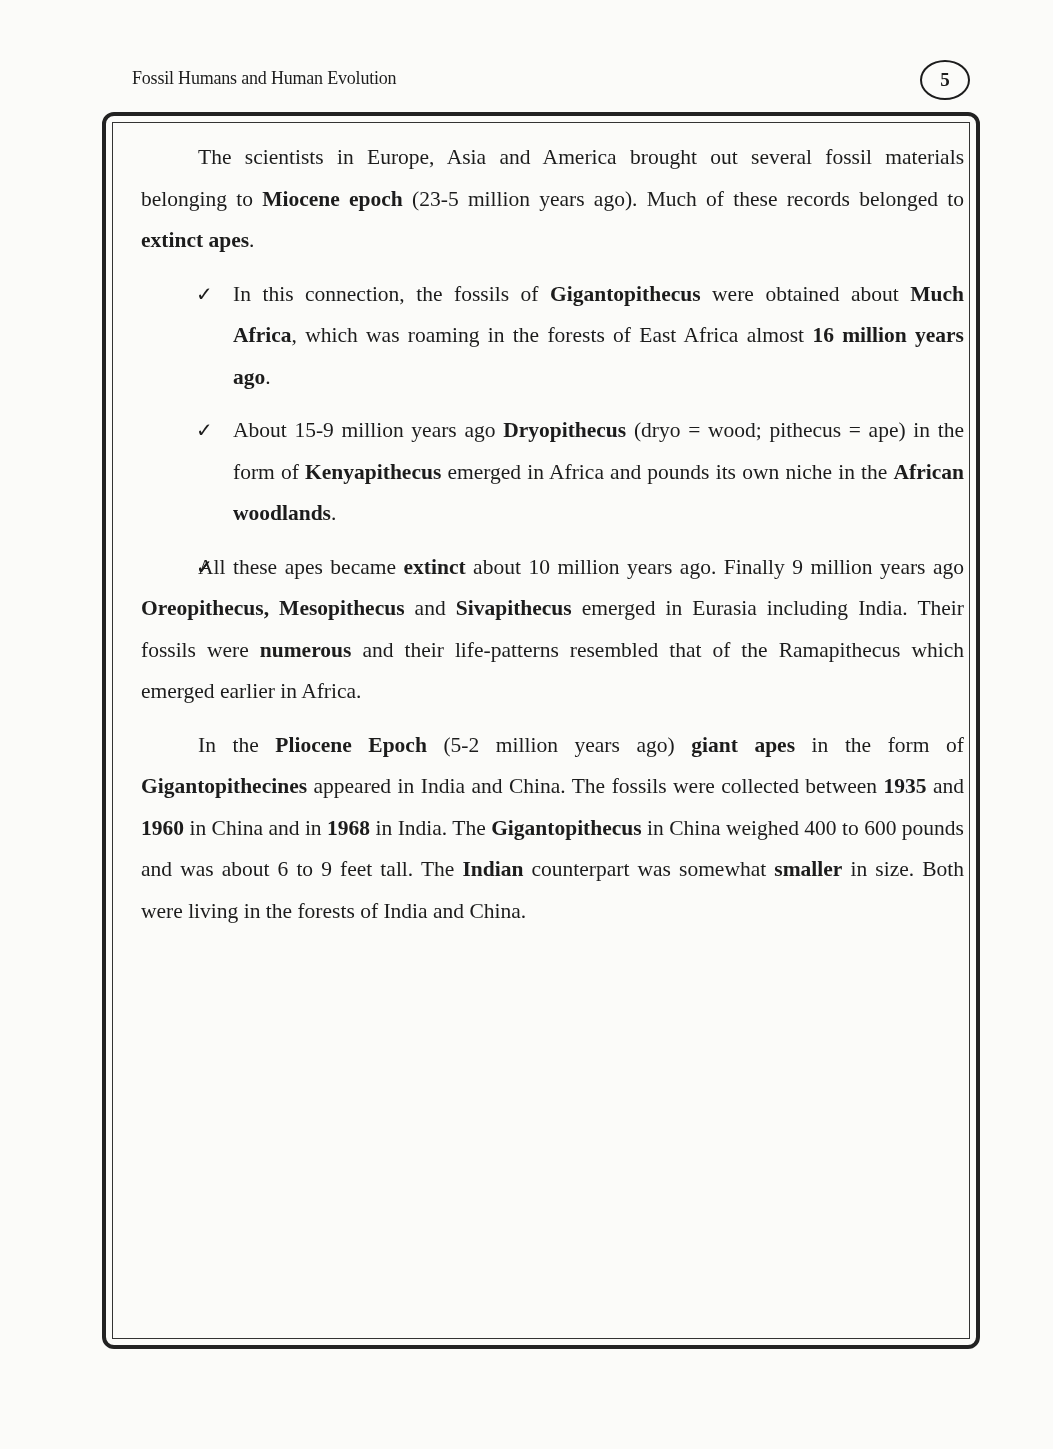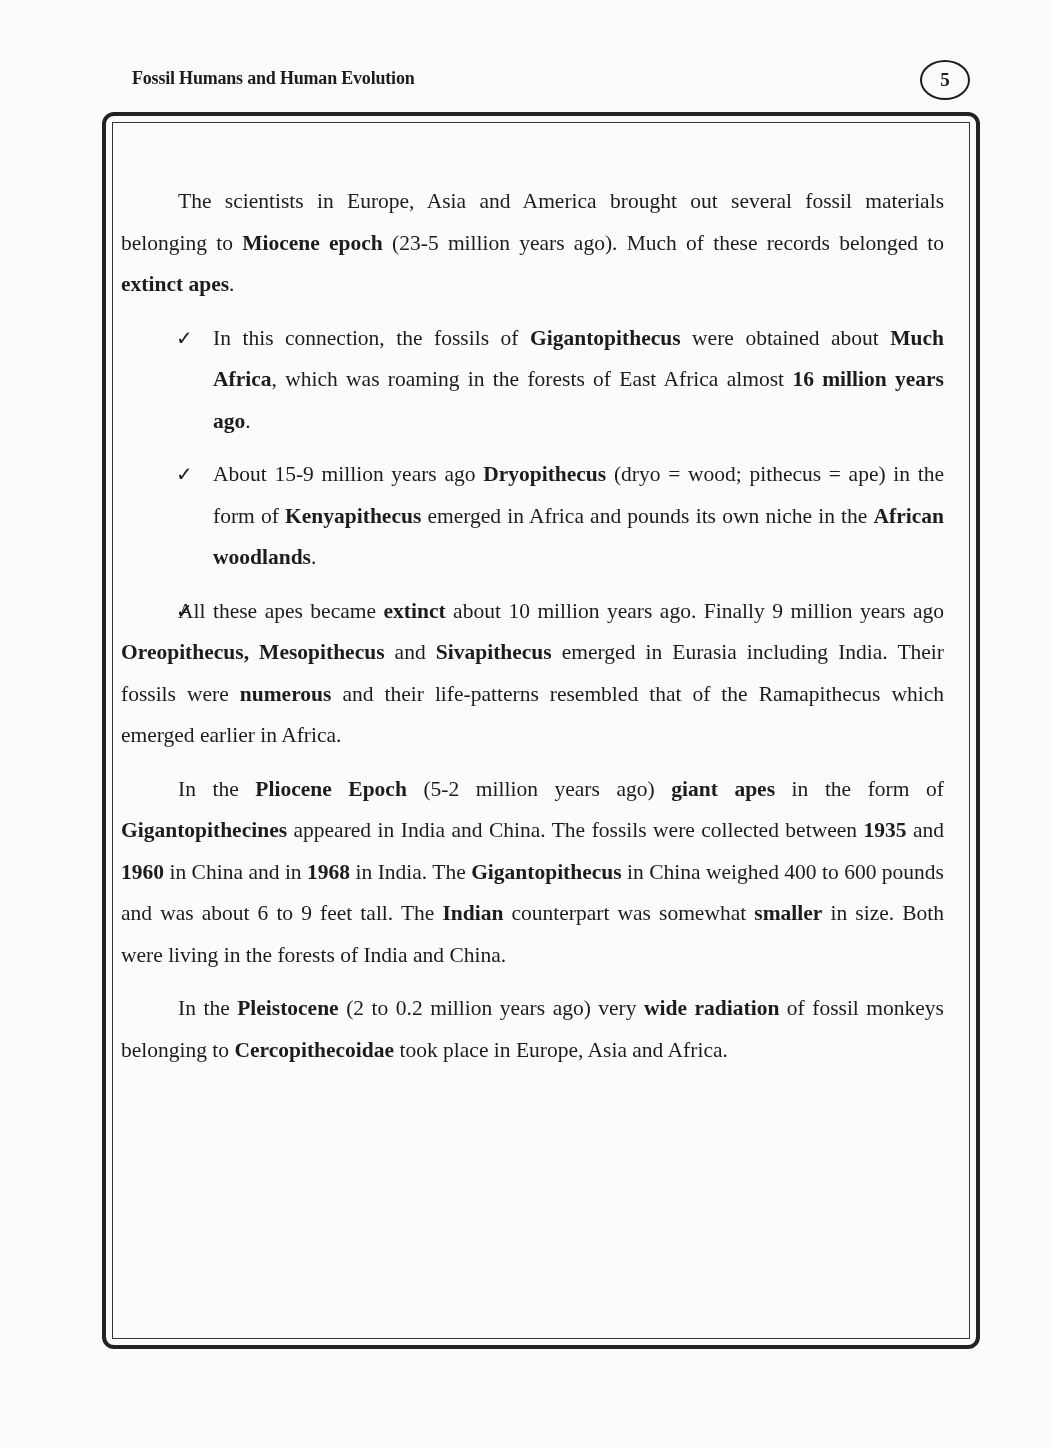--- a/index.html
+++ b/index.html
@@ -6,21 +6,21 @@
   body {
     width: 1053px; height: 1449px;
     background: #fbfbf9;
     position: relative;
     overflow: hidden;
     font-family: "Liberation Serif", "DejaVu Serif", serif;
     color: #1c1c1c;
   }
   .running-head {
     position: absolute; left: 132px; top: 68px;
-    font-size: 18px; font-weight: bold;
+    font-size: 18px; font-weight: normal;
     letter-spacing: -0.2px;
   }
   .page-num {
     position: absolute; left: 920px; top: 60px;
     width: 50px; height: 40px;
     border: 2px solid #1c1c1c;
     border-radius: 50%;
     box-sizing: border-box;
     display: flex; align-items: center; justify-content: center;
     font-size: 19px; font-weight: bold;
@@ -32,26 +32,25 @@
     border-radius: 12px;
     box-sizing: border-box;
   }
   .frame-inner {
     position: absolute; left: 112px; top: 122px;
     width: 858px; height: 1217px;
     border: 1.5px solid #333;
     box-sizing: border-box;
   }
   .content {
-    position: absolute; left: 121px; top: 137px;
+    position: absolute; left: 141px; top: 137px;
     width: 823px;
     font-size: 21.5px;
     line-height: 41.5px;
     text-align: justify;
-    margin-top: 44px;
   }
   .para { margin: 0 0 12px 0; text-indent: 57px; }
   .bullet-list { list-style: none; margin: 0 0 12px 0; padding: 0; }
   .bullet {
     position: relative;
     padding-left: 92px;
     margin-bottom: 12px;
   }
   .check {
     position: absolute; left: 55px; top: 0;
@@ -83,14 +82,13 @@
     <li class="bullet">
       <span class="check">✓</span>
     </li>
     <li class="bullet">
       <span class="check">✓</span>
     </li>
   </ul>
 
   <p class="para"><span>All these apes became </span><b>extinct</b><span> about 10 million years ago. Finally 9 million years ago </span><b>Oreopithecus, Mesopithecus</b><span> and </span><b>Sivapithecus</b><span> emerged in Eurasia including India. Their fossils were </span><b>numerous</b><span> and their life-patterns resembled that of the Ramapithecus which emerged earlier in Africa.</span></p>
   <p class="para"><span>In the </span><b>Pliocene Epoch</b><span> (5-2 million years ago) </span><b>giant apes</b><span> in the form of </span><b>Gigantopithecines</b><span> appeared in India and China. The fossils were collected between </span><b>1935</b><span> and </span><b>1960</b><span> in China and in </span><b>1968</b><span> in India. The </span><b>Gigantopithecus</b><span> in China weighed 400 to 600 pounds and was about 6 to 9 feet tall. The </span><b>Indian</b><span> counterpart was somewhat </span><b>smaller</b><span> in size. Both were living in the forests of India and China.</span></p>
-  <p class="para"><span>In the </span><b>Pleistocene</b><span> (2 to 0.2 million years ago) very </span><b>wide radiation</b><span> of fossil monkeys belonging to </span><b>Cercopithecoidae</b><span> took place in Europe, Asia and Africa.</span></p>
 </div>
 
 </body></html>

